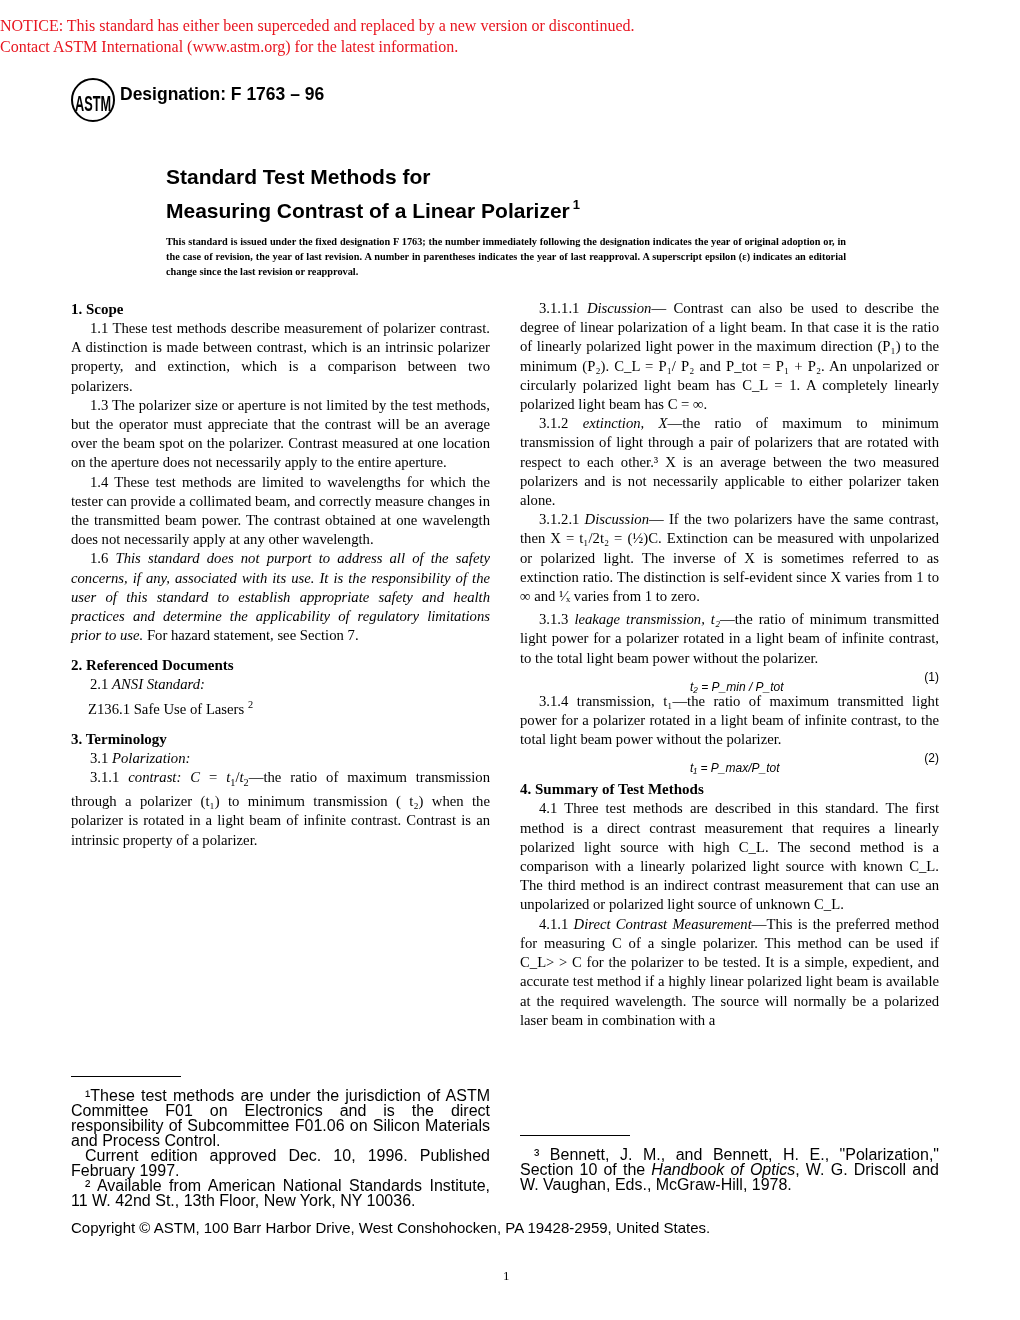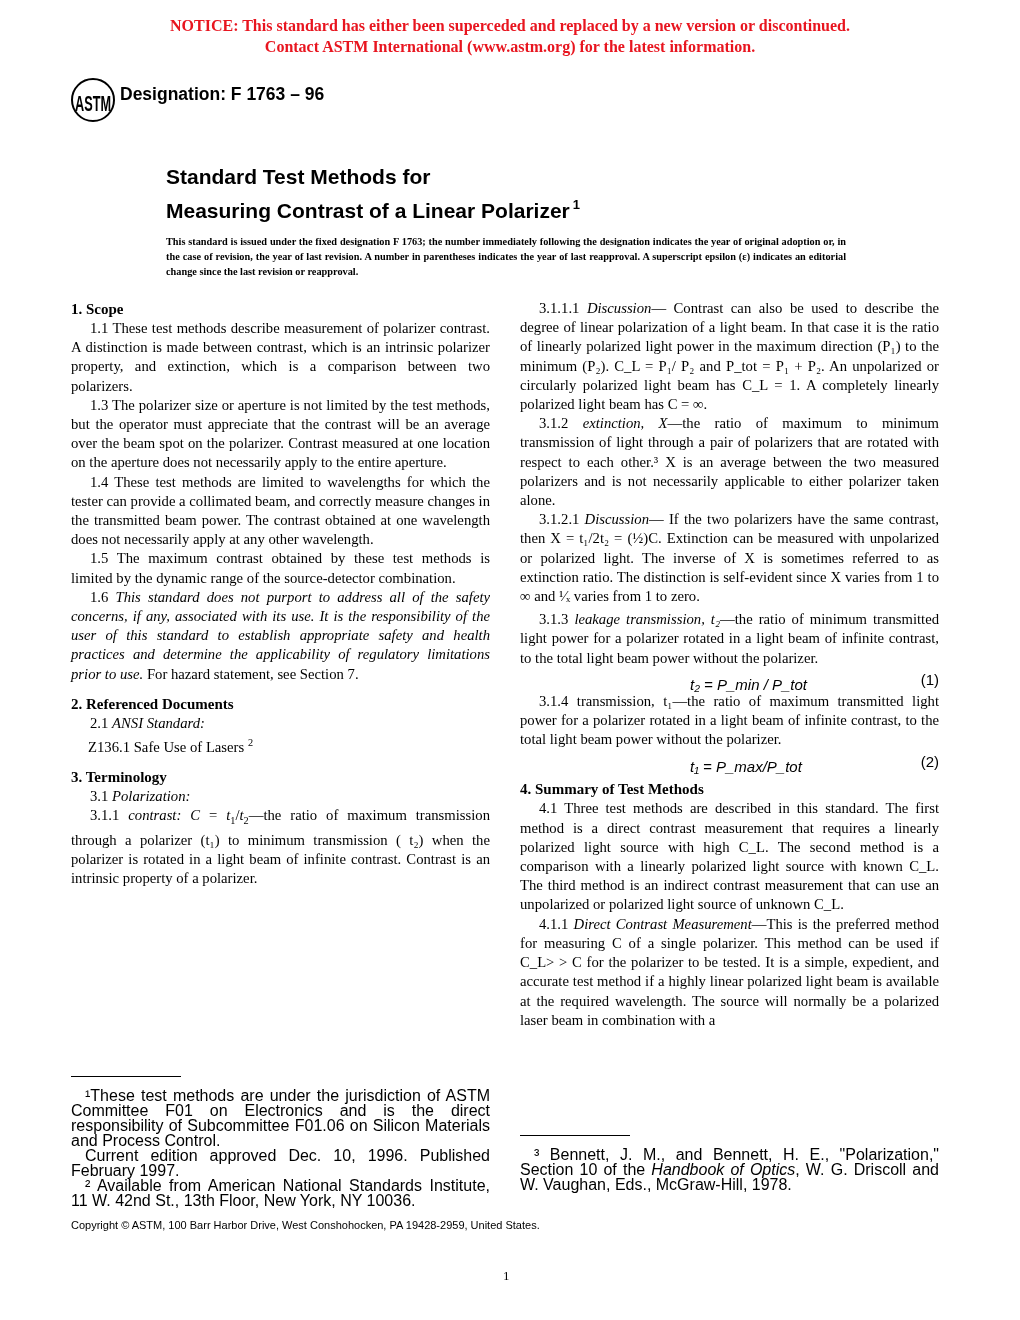--- a/index.html
+++ b/index.html
@@ -1,38 +1,38 @@
 <!DOCTYPE html>
 <html><head>
 <meta charset="utf-8">
 <style>
   html, body { margin: 0; padding: 0; background: #ffffff; }
   body { width: 1020px; height: 1320px; position: relative; overflow: hidden; color: #000; }
   .abs { position: absolute; }
-  .notice { left: 0; width: 1020px; text-align: center; color: #e8151f; font-family: "Liberation Serif", serif; font-weight: bold; font-size: 16px; line-height: 21px; }
+  .notice { left: 0; width: 1020px; color: #e8151f; font-family: "Liberation Serif", serif; font-weight: normal; font-size: 16px; line-height: 21px; }
   .logo { left: 70px; top: 78px; width: 46px; height: 44px; }
   .designation { left: 120px; top: 84px; font-family: "Liberation Sans", sans-serif; font-weight: bold; font-size: 17.5px; }
   .title { left: 166px; top: 163px; font-family: "Liberation Sans", sans-serif; font-weight: bold; font-size: 21px; line-height: 28px; }
   .title sup { font-size: 13px; vertical-align: 9px; margin-left: 3px; }
   .issued { left: 166px; top: 234px; width: 680px; font-family: "Liberation Serif", serif; font-size: 10.3px; line-height: 15px; text-align: justify; font-weight: bold; }
   .col { font-family: "Liberation Serif", serif; font-size: 14.7px; line-height: 19.2px; }
   .col.left { left: 71px; top: 299px; width: 419px; }
   .col.right { left: 520px; top: 299px; width: 419px; }
   .col p { margin: 0; text-indent: 19px; text-align: justify; }
   .col h2 { margin: 0; font-size: 15px; font-weight: bold; line-height: 20px; }
   .col .sec-gap { height: 10px; }
-  .eq { display: flex; justify-content: space-between; font-family: "Liberation Sans", sans-serif; font-size: 15px; height: 24px; align-items: center; }
+  .eq { display: flex; justify-content: space-between; font-family: "Liberation Sans", sans-serif; font-size: 12px; height: 24px; }
   .eq .eqbody { margin-left: 170px; }
   .i { font-style: italic; margin-top: 10px; }
   sub { font-size: 70%; }
   sup { font-size: 70%; }
   .fn-rule { height: 1px; background: #000; width: 110px; }
   .fn { font-family: "Liberation Sans", sans-serif; font-size: 16px; line-height: 15px; text-align: justify; }
   .fn p { margin: 0; text-indent: 14px; }
-  .copyright { left: 71px; top: 1219px; font-family: "Liberation Sans", sans-serif; font-size: 11px; }
+  .copyright { left: 71px; top: 1219px; font-family: "Liberation Sans", sans-serif; font-size: 15px; }
   .pagenum { left: 503px; top: 1268px; font-family: "Liberation Serif", serif; font-size: 13px; }
 </style>
 </head>
 <body>
 
 <div class="abs notice" style="top:15px;">NOTICE: This standard has either been superceded and replaced by a new version or discontinued.</div>
 <div class="abs notice" style="top:36px;">Contact ASTM International (www.astm.org) for the latest information.</div>
 
 <div class="abs logo">
   <svg width="46" height="44" viewBox="0 0 46 44">
@@ -47,21 +47,20 @@
   <div><span>Measuring Contrast of a Linear Polarizer</span><sup>1</sup></div>
 </div>
 
 <div class="abs issued">This standard is issued under the fixed designation F 1763; the number immediately following the designation indicates the year of original adoption or, in the case of revision, the year of last revision. A number in parentheses indicates the year of last reapproval. A superscript epsilon (ε) indicates an editorial change since the last revision or reapproval.</div>
 
 <div class="abs col left">
   <h2>1.  Scope</h2>
   <p>1.1  These test methods describe measurement of polarizer contrast. A distinction is made between contrast, which is an intrinsic polarizer property, and extinction, which is a comparison between two polarizers.</p>
   <p>1.3  The polarizer size or aperture is not limited by the test methods, but the operator must appreciate that the contrast will be an average over the beam spot on the polarizer. Contrast measured at one location on the aperture does not necessarily apply to the entire aperture.</p>
   <p>1.4  These test methods are limited to wavelengths for which the tester can provide a collimated beam, and correctly measure changes in the transmitted beam power. The contrast obtained at one wavelength does not necessarily apply at any other wavelength.</p>
-  <p>1.5  The maximum contrast obtained by these test methods is limited by the dynamic range of the source-detector combination.</p>
   <p><span>1.6 </span><span class="i">This standard does not purport to address all of the safety concerns, if any, associated with its use. It is the responsibility of the user of this standard to establish appropriate safety and health practices and determine the applicability of regulatory limitations prior to use.</span><span> For hazard statement, see Section 7.</span></p>
   <div class="sec-gap"></div>
   <h2>2.  Referenced Documents</h2>
   <p><span>2.1  </span><span class="i">ANSI Standard:</span></p>
   <p style="text-indent:17px;"><span>Z136.1   Safe Use of Lasers</span> <sup>2</sup></p>
   <div class="sec-gap"></div>
   <h2>3.  Terminology</h2>
   <p><span>3.1  </span><span class="i">Polarization:</span></p>
   <p><span>3.1.1 </span><span class="i">contrast:</span> <span class="i">C</span> = <span class="i">t</span><sub>1</sub>/<span class="i">t</span><sub>2</sub><span>—the ratio of maximum transmission through a polarizer (t₁) to minimum transmission ( t₂) when the polarizer is rotated in a light beam of infinite contrast. Contrast is an intrinsic property of a polarizer.</span></p>
 </div>

